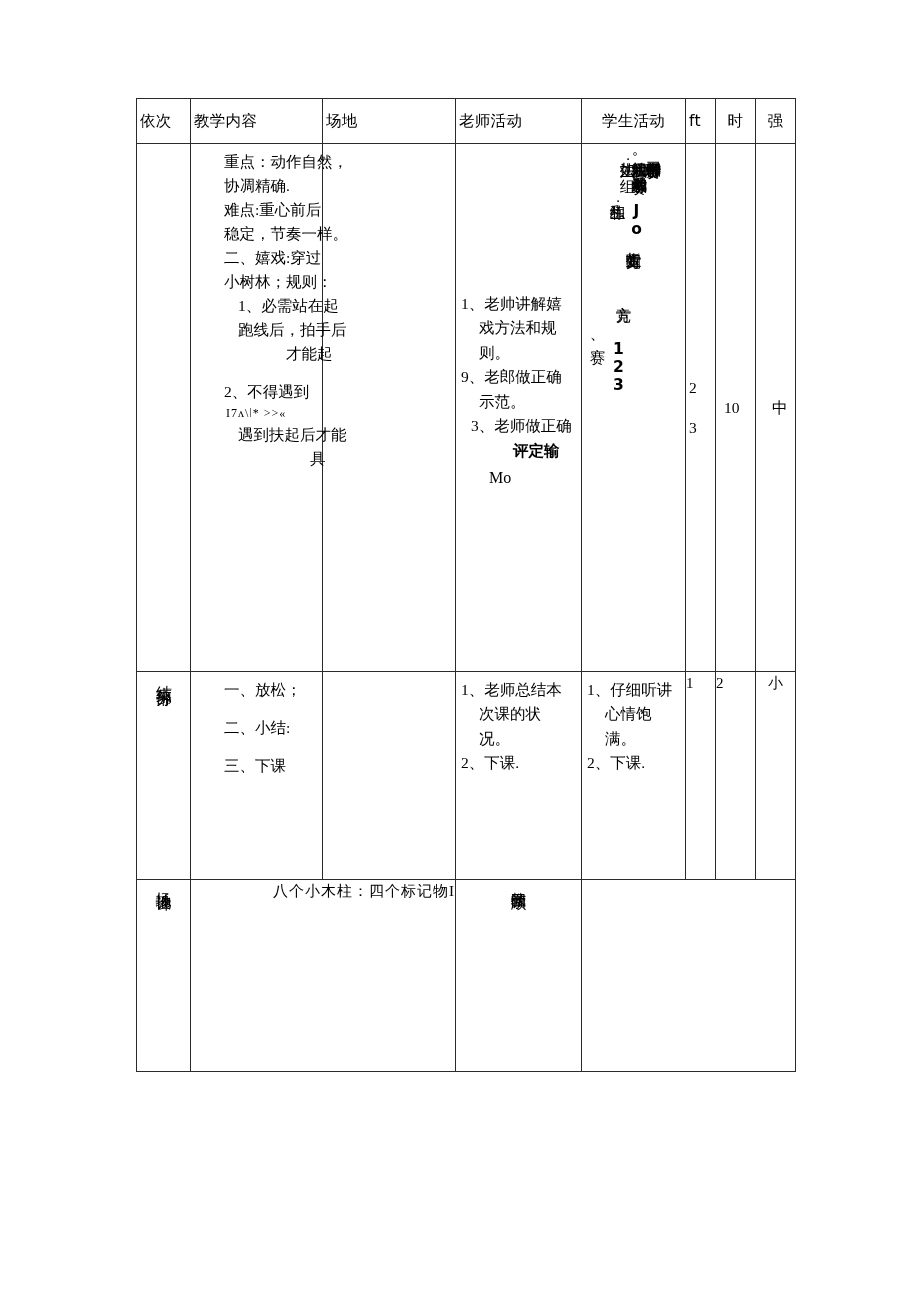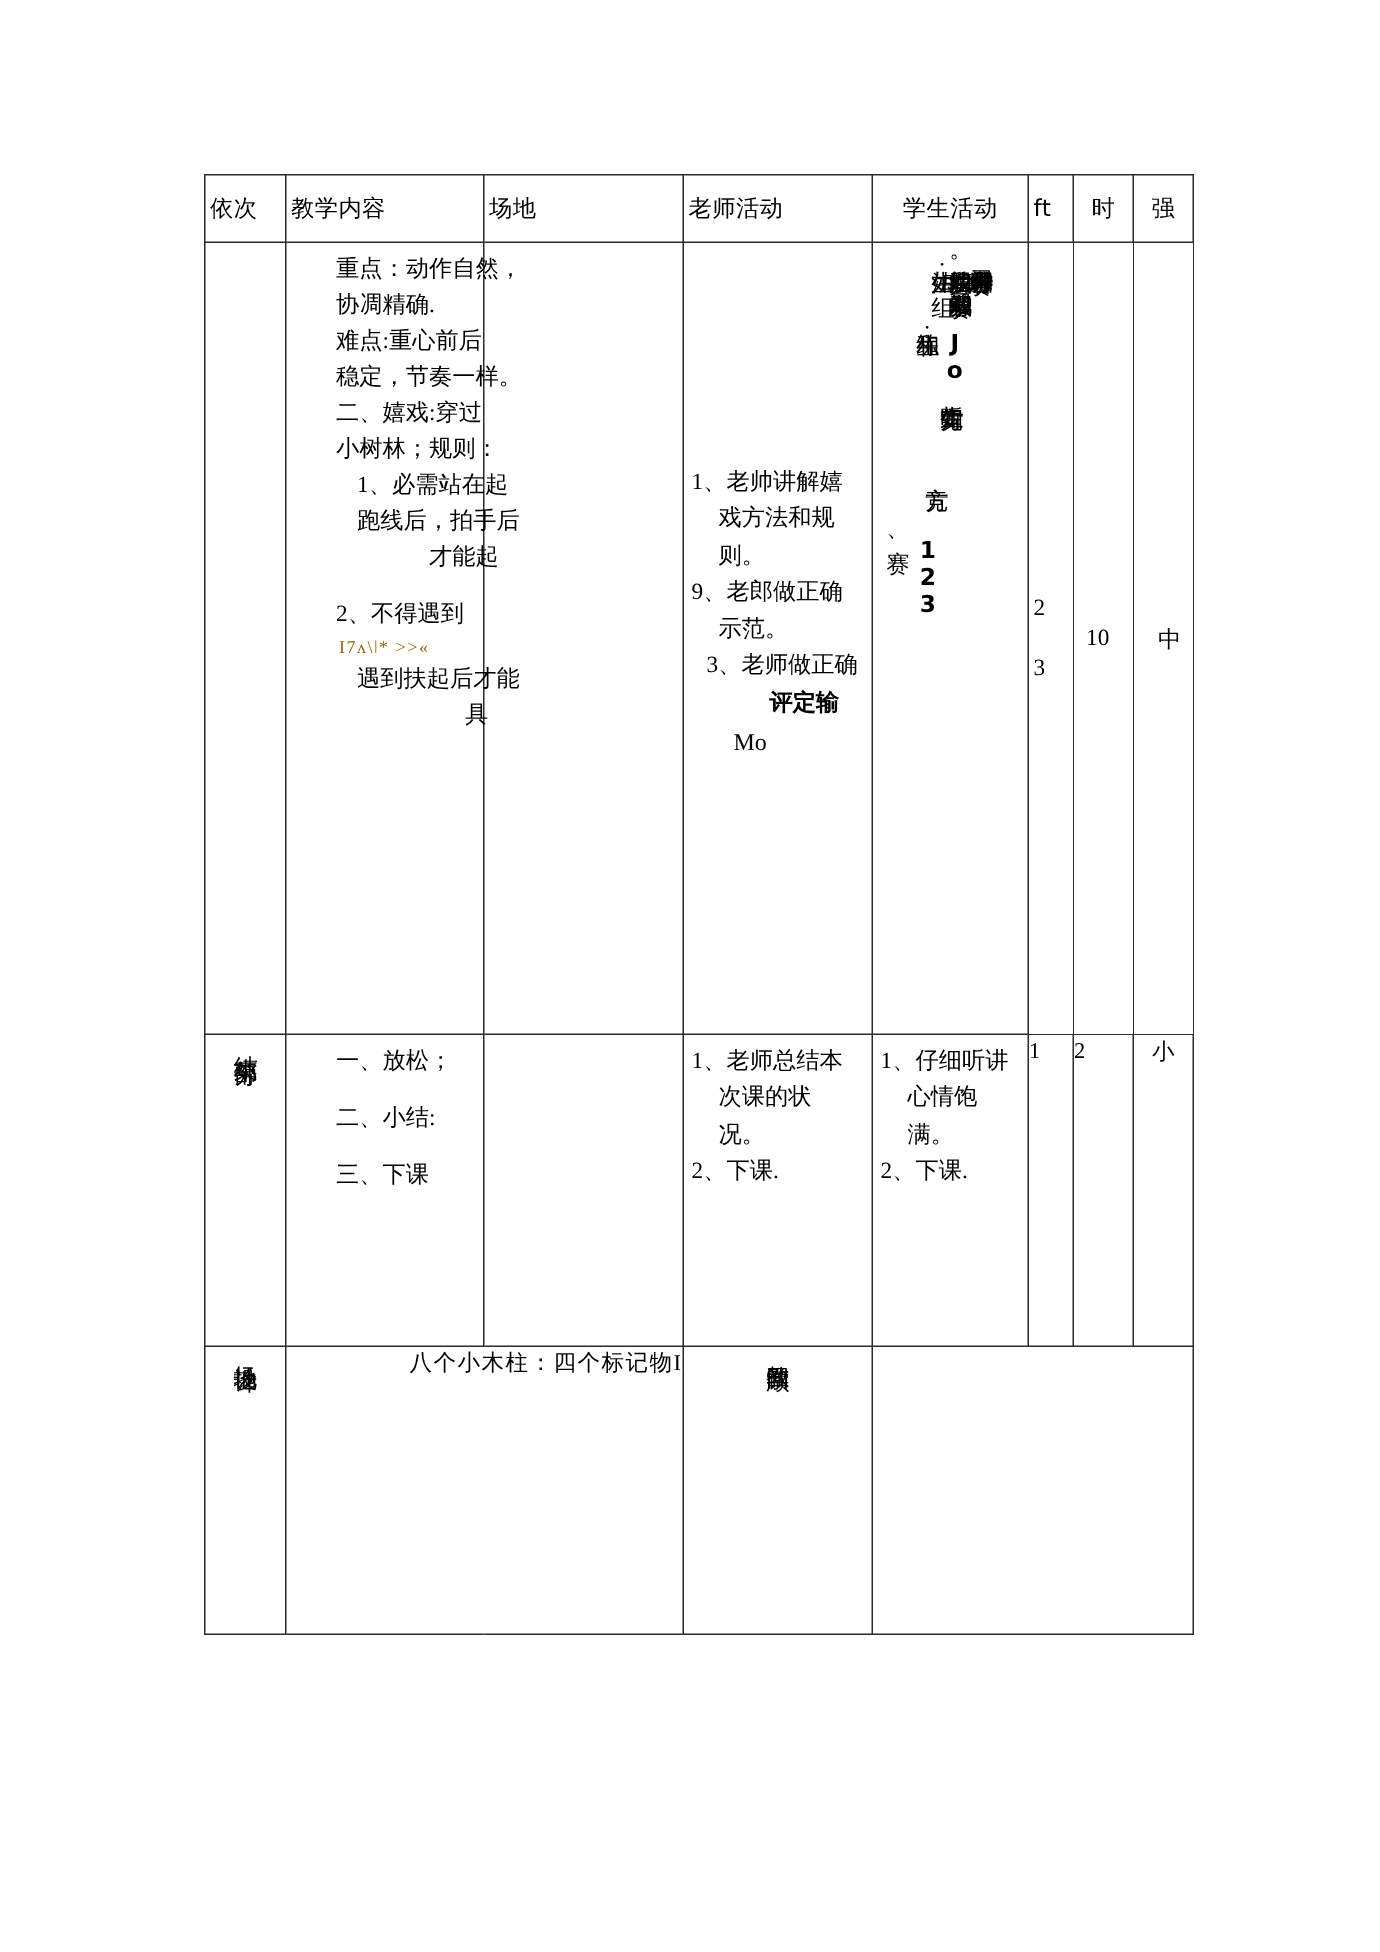--- a/index.html
+++ b/index.html
@@ -22,21 +22,21 @@
     left: 0; top: 0;
     width: 920px;
     height: 1301px;
     background: #fff;
   }
 
   
   .lesson-table {
     position: absolute;
     left: 136px;
-    top: 116px;
+    top: 98px;
     width: 659px;
     border-collapse: collapse;
     table-layout: fixed;
     background: #fff;
   }
   .lesson-table td, .lesson-table th {
     border: 1px solid #2b2b2b;
     vertical-align: top;
     padding: 0;
     font-weight: normal;
@@ -80,21 +80,21 @@
   .indent3 { padding-left: 62px; }
   .indent4 { padding-left: 86px; }
   .gapline { display:block; height: 14px; }
 
   .artifact {
     display: block;
     font-size: 12px;
     font-family: "Liberation Serif", serif;
     letter-spacing: 1px;
     padding-left: 30px;
-    color: #a16207;
+    color: #000000;
   }
 
   
   .t-line { display:block; white-space: pre; font-size: 15.5px; line-height:1.58; }
   .t-ind  { padding-left: 18px; }
   .t-ind2 { padding-left: 10px; }
   .t-ind3 { padding-left: 52px; font-weight: bold; }
   .t-mo   { padding-left: 28px; font-size: 16px; line-height: 1.9; }
 
   

